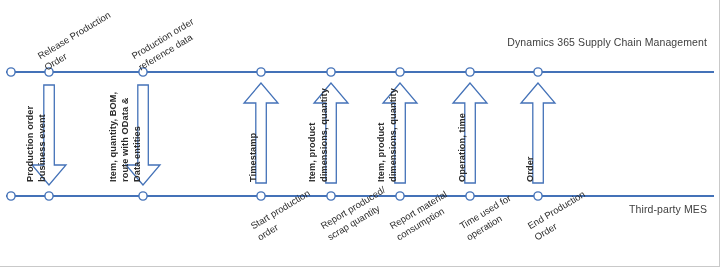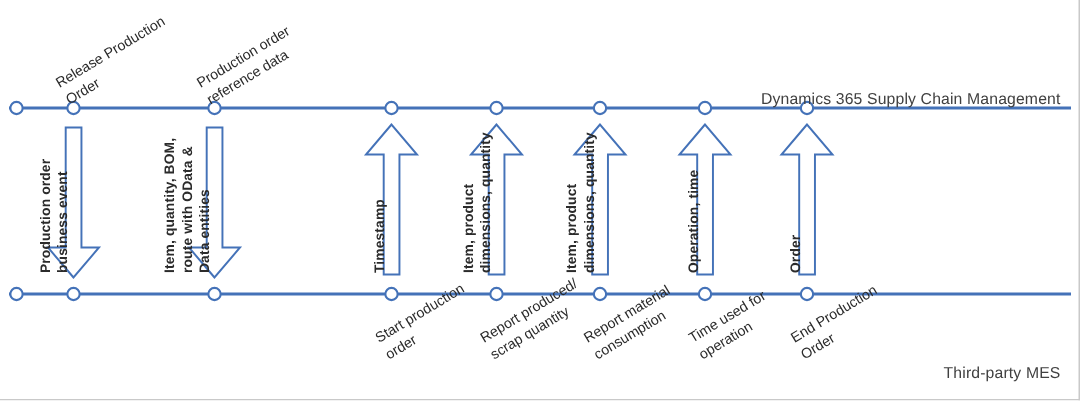--- a/index.html
+++ b/index.html
@@ -89,22 +89,22 @@
         <circle cx="400" cy="72" r="4.1" fill="#ffffff" stroke="#4472b8" stroke-width="1.4"></circle>
         <circle cx="400" cy="196" r="4.1" fill="#ffffff" stroke="#4472b8" stroke-width="1.4"></circle>
         <circle cx="470" cy="72" r="4.1" fill="#ffffff" stroke="#4472b8" stroke-width="1.4"></circle>
         <circle cx="470" cy="196" r="4.1" fill="#ffffff" stroke="#4472b8" stroke-width="1.4"></circle>
         <circle cx="538" cy="72" r="4.1" fill="#ffffff" stroke="#4472b8" stroke-width="1.4"></circle>
         <circle cx="538" cy="196" r="4.1" fill="#ffffff" stroke="#4472b8" stroke-width="1.4"></circle>
       </g>
   </svg>
 
   <div id="lane-labels">
-      <div class="lane-label" style="right: 12px; top: 60px; color: rgb(64, 64, 64);">Dynamics 365 Supply Chain Management</div>
-      <div class="lane-label" style="right: 12px; top: 203px; color: rgb(64, 64, 64); margin-top: 40px;">Third-party MES</div>
+      <div class="lane-label" style="right: 12px; top: 36px; color: rgb(64, 64, 64);">Dynamics 365 Supply Chain Management</div>
+      <div class="lane-label" style="right: 12px; top: 203px; color: rgb(64, 64, 64);">Third-party MES</div>
     </div>
   <div id="top-labels">
       <div class="diag-label" style="left: 42px; top: 50px; color: rgb(43, 43, 43);">Release Production
 Order</div>
       <div class="diag-label" style="left: 136px; top: 50px; color: rgb(43, 43, 43);">Production order
 reference data</div>
     </div>
   <div id="bottom-labels">
       <div class="diag-label" style="left: 255px; top: 220px; color: rgb(43, 43, 43);">Start production
 order</div>

